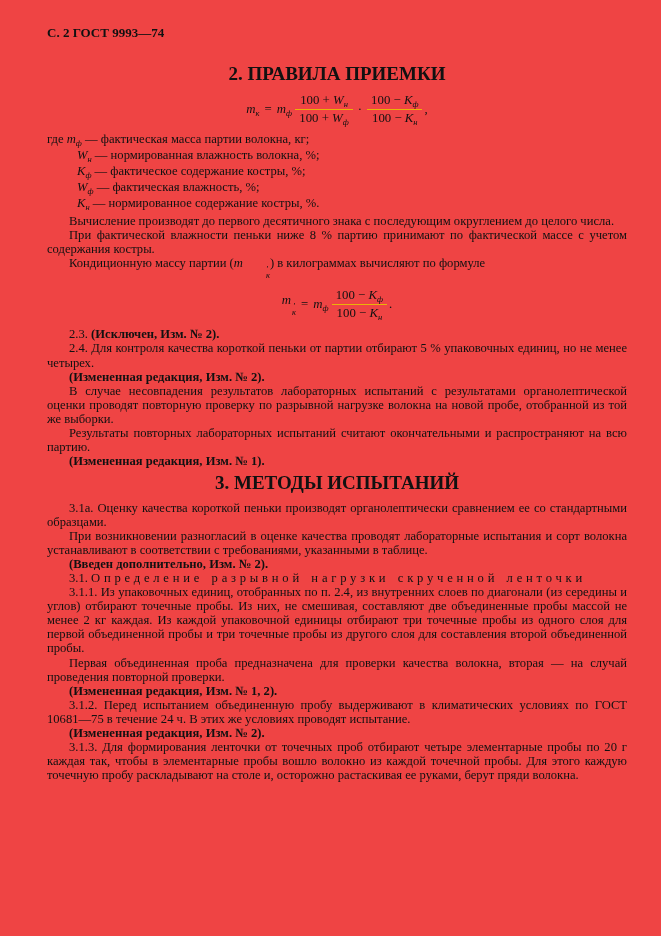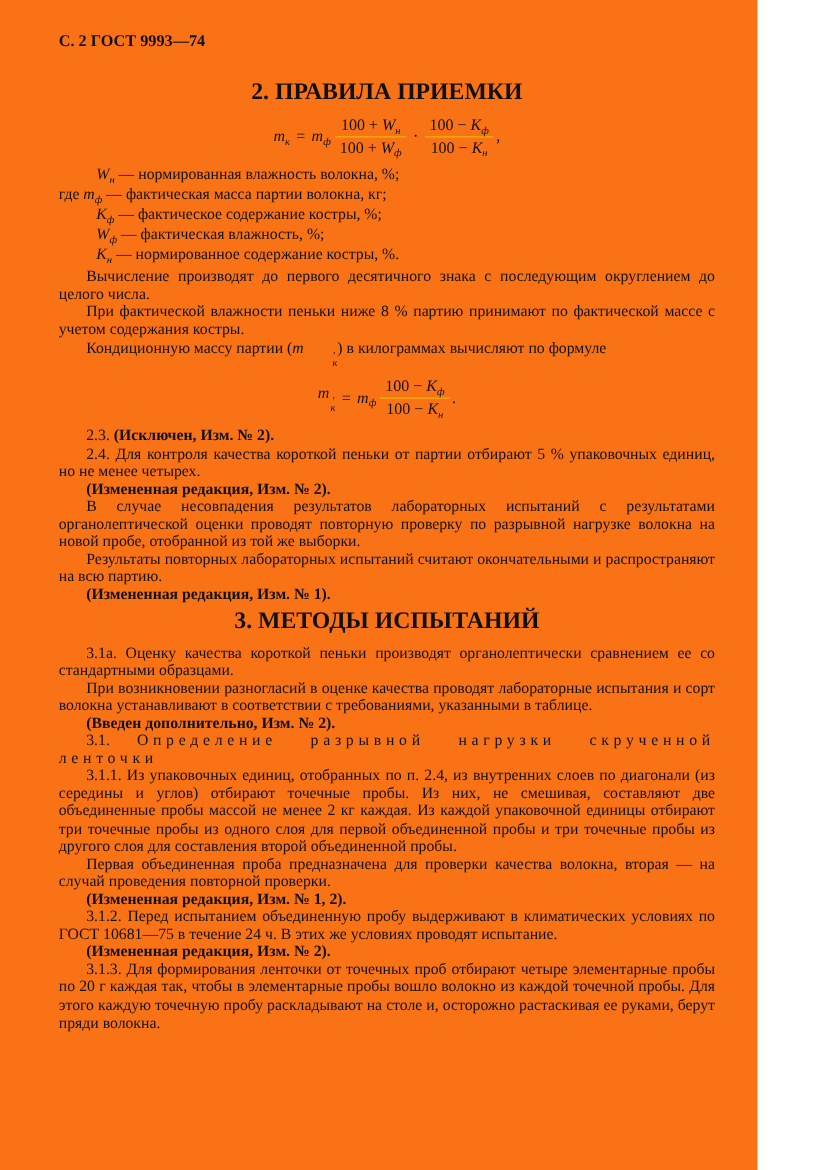--- a/index.html
+++ b/index.html
@@ -1,19 +1,19 @@
 <!DOCTYPE html>
 <html lang="ru"><head>
 <meta charset="utf-8">
 <style>
   html, body { margin: 0; padding: 0; background: #ffffff; }
   .page {
     position: relative;
-    width: 606px; height: 936px;
-    background: #f97316;
+    width: 661px; height: 936px;
+    background: #ef4444;
     color: #111111;
     font-family: "Liberation Serif", "DejaVu Serif", serif;
     font-size: 12.6px;
     line-height: 1.12;
     box-sizing: border-box;
     padding: 26px 34px 0 47px;
     overflow: hidden;
   }
   .doc-header {
     font-weight: bold;
@@ -89,22 +89,22 @@
     <span class="frac">
       <span class="num"><span>100 + </span><i>W</i><sub class="vsub">н</sub></span>
       <span class="den"><span>100 + </span><i>W</i><sub class="vsub">ф</sub></span>
     </span><span class="f-dot">·</span><span class="frac">
       <span class="num"><span>100 − </span><i>К</i><sub class="vsub">ф</sub></span>
       <span class="den"><span>100 − </span><i>К</i><sub class="vsub">н</sub></span>
     </span><span class="f-tail">,</span>
   </div>
 
   <div class="where">
+    <div class="where-item"><span>где </span><span class="wvar"><i>m</i><sub class="vsub">ф</sub></span><span> — фактическая масса партии волокна, кг;</span></div>
     <div class="where-item indented"><span></span><span class="wvar"><i>W</i><sub class="vsub">н</sub></span><span> — нормированная влажность волокна, %;</span></div>
-    <div class="where-item"><span>где </span><span class="wvar"><i>m</i><sub class="vsub">ф</sub></span><span> — фактическая масса партии волокна, кг;</span></div>
     <div class="where-item indented"><span></span><span class="wvar"><i>К</i><sub class="vsub">ф</sub></span><span> — фактическое содержание костры, %;</span></div>
     <div class="where-item indented"><span></span><span class="wvar"><i>W</i><sub class="vsub">ф</sub></span><span> — фактическая влажность, %;</span></div>
     <div class="where-item indented"><span></span><span class="wvar"><i>К</i><sub class="vsub">н</sub></span><span> — нормированное содержание костры, %.</span></div>
   </div>
 
   <p class="para">Вычисление производят до первого десятичного знака с последующим округлением до целого числа.</p>
   <p class="para">При фактической влажности пеньки ниже 8 % партию принимают по фактической массе с учетом содержания костры.</p>
 
   <p class="para"><span>Кондиционную массу партии (</span><span class="ivar"><i>m</i><span class="primesub">
           <span class="pr">′</span>

